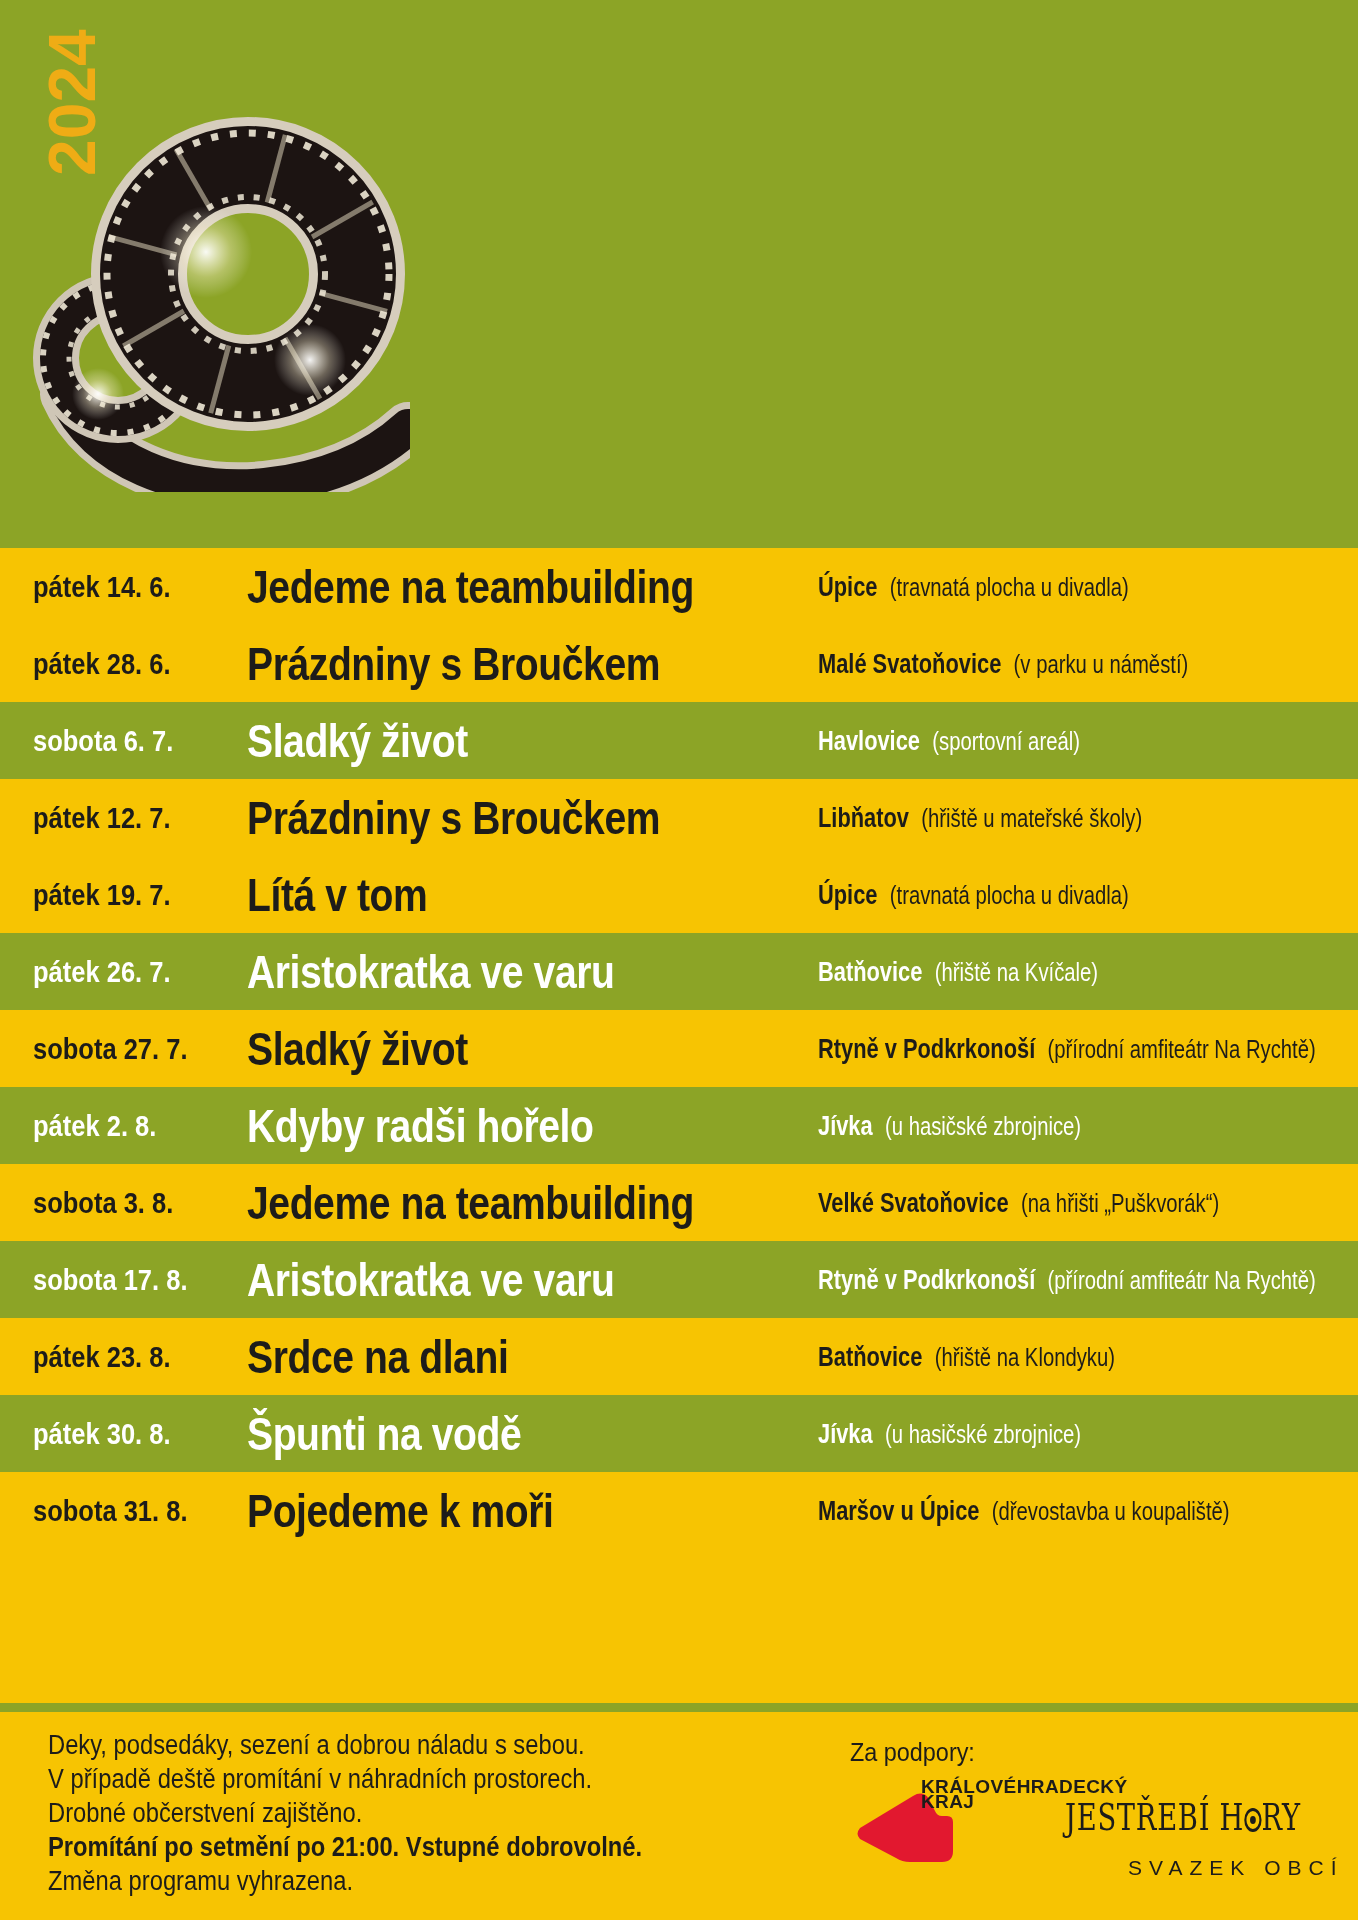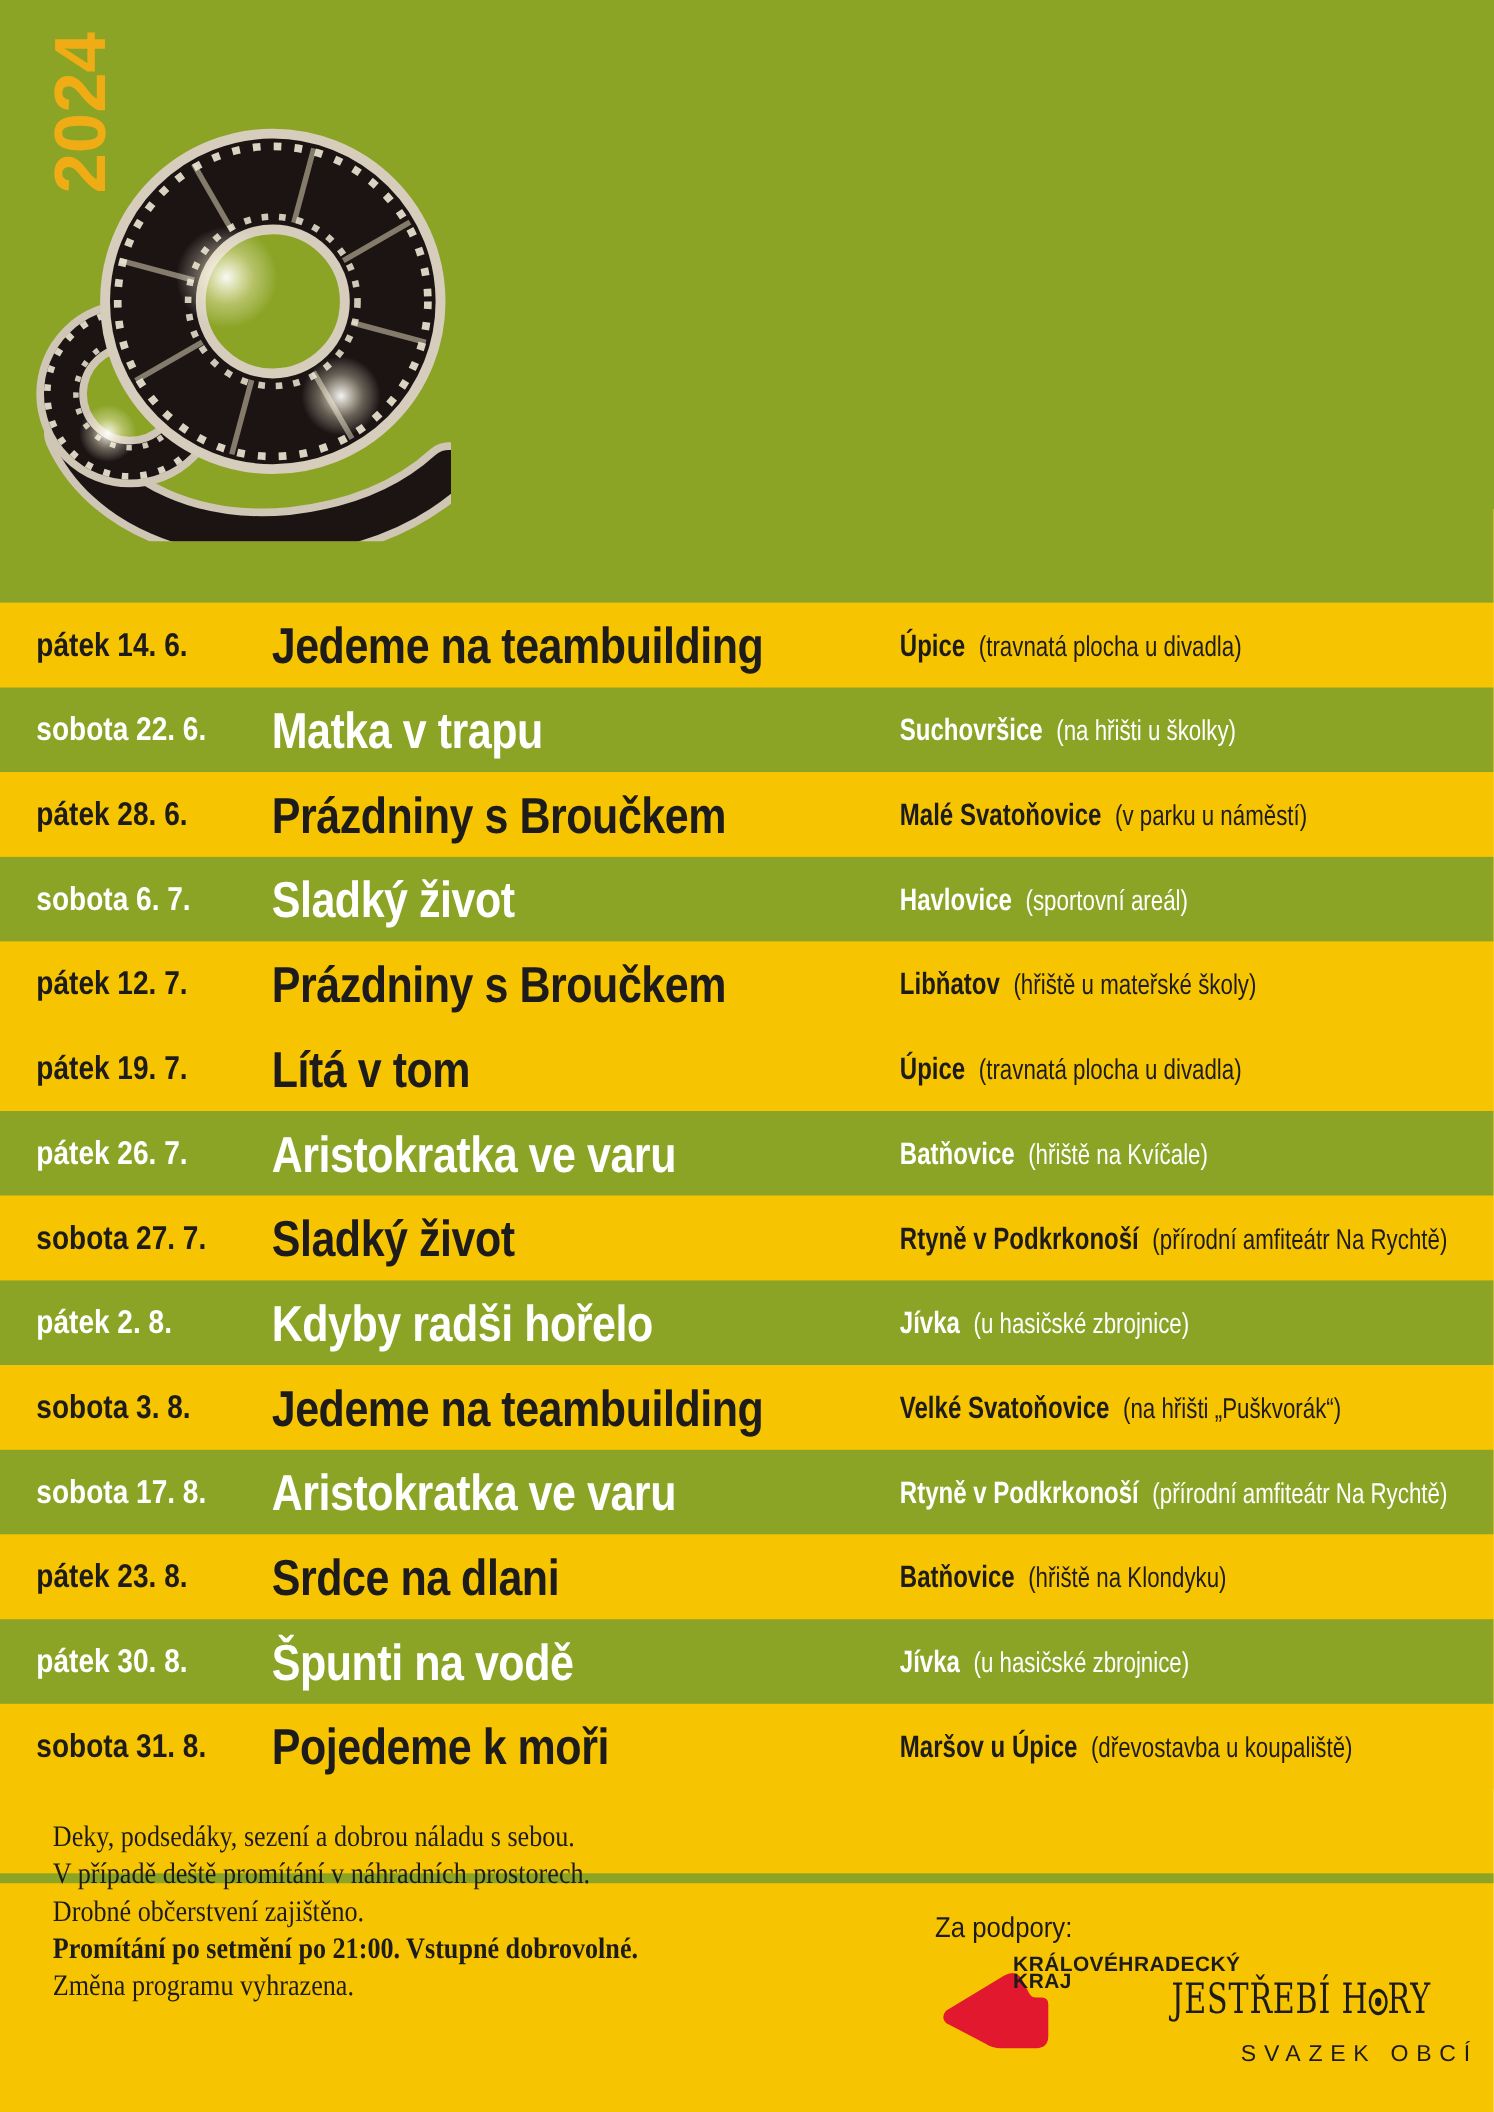--- a/index.html
+++ b/index.html
@@ -30,21 +30,21 @@
   .cell.date{left:33px;font-size:30px;font-weight:700;transform:translateY(-50%) scaleX(0.85);transform-origin:left center;}
   .cell.title{left:247px;font-size:46px;font-weight:700;letter-spacing:-0.5px;
               transform:translateY(-50%) scaleX(0.85);transform-origin:left center;}
   .cell.loc{left:818px;font-size:28px;transform:translateY(-50%) scaleX(0.78);transform-origin:left center;}
   .cell.loc strong{font-weight:700;font-size:28px;}
   .cell.loc .detail{font-weight:400;font-size:26px;margin-left:8px;}
 
   .divider{position:absolute;left:0;top:1703px;width:1358px;height:9px;background:var(--green);}
 
   
-  .notes{position:absolute;left:48px;top:1652px;color:var(--dark);font-family:Liberation Serif, serif;}
+  .notes{position:absolute;left:48px;top:1728px;color:var(--dark);}
   .note{font-size:27px;font-weight:400;line-height:34px;transform:scaleX(0.88);transform-origin:left top;white-space:nowrap;}
   .note.bold{font-weight:700;}
   .support-label{position:absolute;left:850px;top:1737px;font-size:26px;color:var(--dark);
                  transform:scaleX(0.9);transform-origin:left top;white-space:nowrap;}
   .khk{position:absolute;left:853px;top:1779px;}
   .khk-arrow{position:absolute;left:0px;top:12px;}
   .khk-text{position:absolute;left:68px;top:0px;font-size:19px;font-weight:700;line-height:15px;
             letter-spacing:0.4px;color:var(--dark);white-space:nowrap;}
   .jh{position:absolute;left:1065px;top:1795px;color:var(--dark);}
   .jh-main{font-family:"DejaVu Serif",serif;font-size:38px;font-weight:400;letter-spacing:1px;
@@ -106,28 +106,20 @@
   <div class="schedule" id="rows">
   <div class="row yellow">
     <span class="cell date">pátek 14. 6.</span>
     <span class="cell title">Jedeme na teambuilding</span>
     <span class="cell loc">
       <strong>Úpice</strong>
       <span class="detail">(travnatá plocha u divadla)</span>
     </span>
   </div>
 
-  <div class="row green">
-    <span class="cell date">sobota 22. 6.</span>
-    <span class="cell title">Matka v trapu</span>
-    <span class="cell loc">
-      <strong>Suchovršice</strong>
-      <span class="detail">(na hřišti u školky)</span>
-    </span>
-  </div>
 
   <div class="row yellow">
     <span class="cell date">pátek 28. 6.</span>
     <span class="cell title">Prázdniny s Broučkem</span>
     <span class="cell loc">
       <strong>Malé Svatoňovice</strong>
       <span class="detail">(v parku u náměstí)</span>
     </span>
   </div>
 

